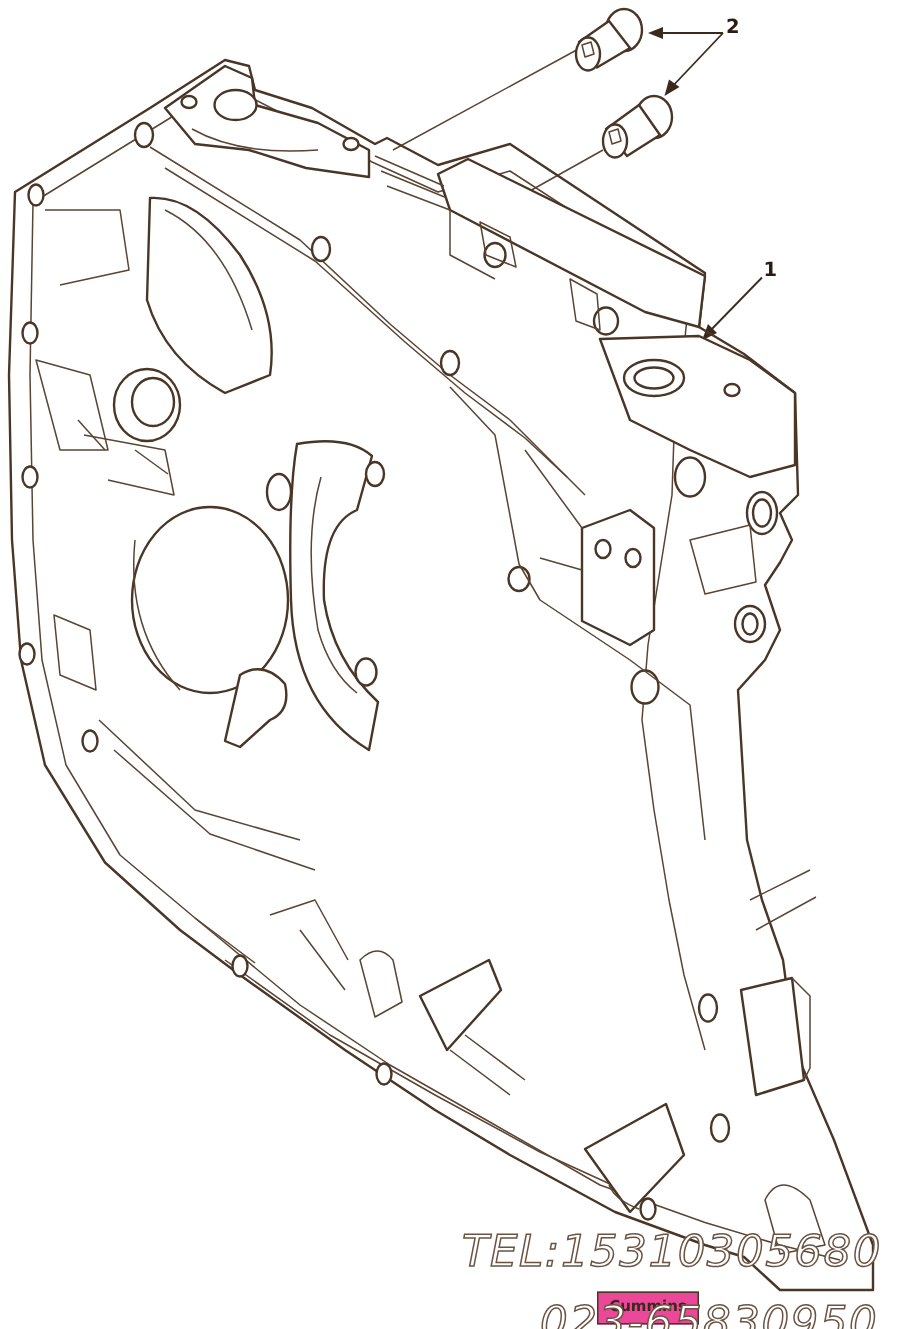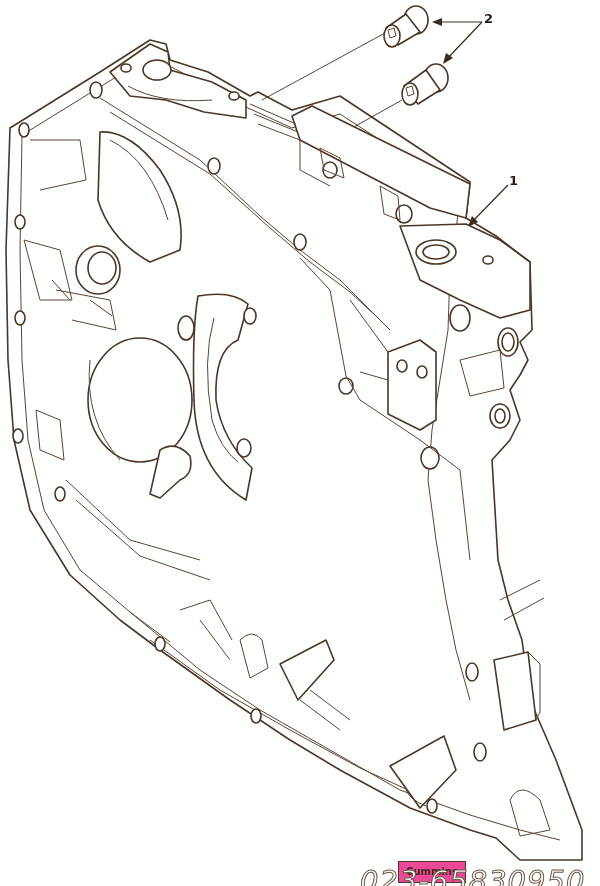--- a/index.html
+++ b/index.html
@@ -186,14 +186,15 @@
       <path class="ln-thin" d="M500,600 L540,580 M504,620 L544,598"></path>
       <path class="ln-thin" d="M510,800 Q520,780 540,800 L550,830 L520,836 Z"></path>
     </g>
   </svg>
 
   <div class="callout" style="left:484px; top:11px;">2</div>
   <div class="callout" style="left:509px; top:173px;">1</div>
 
   <div id="nameplate">Cummins</div>
 
+  <div class="watermark" id="wm-tel">TEL:15310305680</div>
   <div class="watermark" id="wm-phone">023-65830950</div>
 </div>
 
 </body></html>

